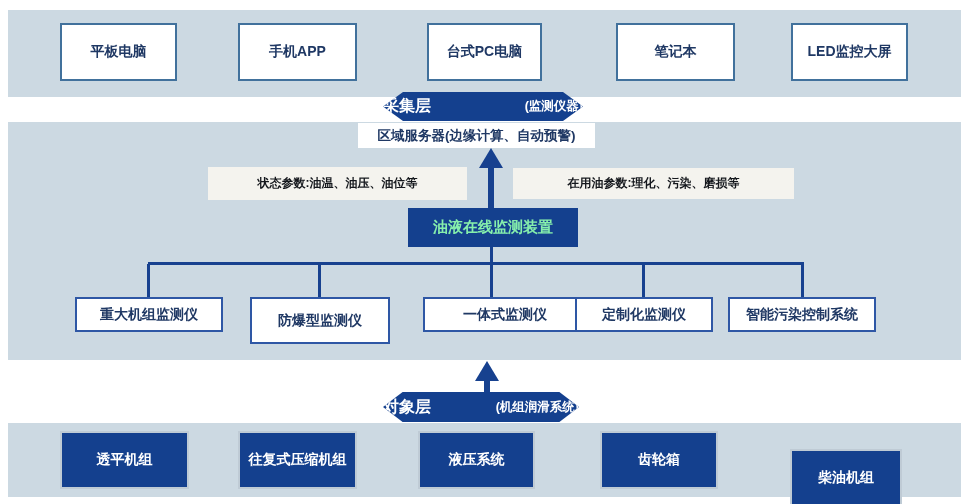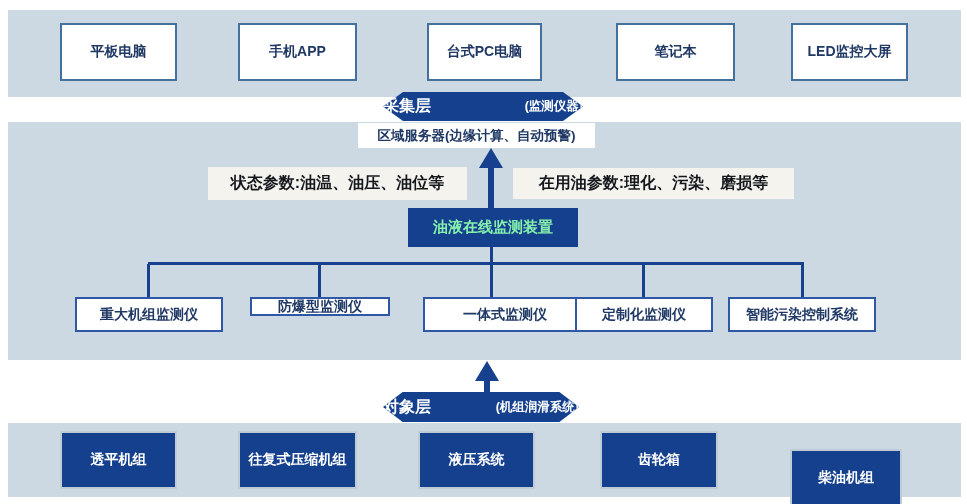--- a/index.html
+++ b/index.html
@@ -32,21 +32,21 @@
   .badge .big{font-size:16px;}
   .badge .small{font-size:12.5px;}
   .server{
     position:absolute;background:#ffffff;z-index:2;
     display:flex;align-items:center;justify-content:center;
     font-size:13.5px;font-weight:700;color:#1f3864;white-space:nowrap;
   }
   .plabel{
     position:absolute;background:#f4f3ee;z-index:2;
     display:flex;align-items:center;justify-content:center;
-    font-size:16px;font-weight:700;color:#14171c;white-space:nowrap;
+    font-size:12px;font-weight:700;color:#14171c;white-space:nowrap;
   }
   .monitor{
     position:absolute;background:#14408e;z-index:2;
     display:flex;align-items:center;justify-content:center;
     font-size:15px;font-weight:700;color:#86efac;
   }
   .line{position:absolute;background:#17418f;z-index:1;}
   .shaft{position:absolute;width:6px;background:#17418f;z-index:2;}
   .ahead{
     position:absolute;width:0;height:0;z-index:2;
@@ -86,31 +86,31 @@
 
   <div class="line" style="left:490px;top:247px;width:3px;height:17px;"></div>
   <div class="line" style="left:148px;top:262px;width:656px;height:3px;"></div>
   <div class="line" style="left:147px;top:264px;width:3px;height:33px;"></div>
   <div class="line" style="left:318px;top:264px;width:3px;height:33px;"></div>
   <div class="line" style="left:490px;top:264px;width:3px;height:33px;"></div>
   <div class="line" style="left:642px;top:264px;width:3px;height:33px;"></div>
   <div class="line" style="left:801px;top:264px;width:3px;height:33px;"></div>
 
   <div class="wbox instr" style="left:75px;top:297px;width:148px;height:35px;">重大机组监测仪</div>
-  <div class="wbox instr" style="left:250px;top:297px;width:140px;height:19px;">防爆型监测仪</div>
+  <div class="wbox instr" style="left:250px;top:297px;width:140px;height:47px;">防爆型监测仪</div>
   <div class="wbox instr" style="left:423px;top:297px;width:164px;height:35px;">一体式监测仪</div>
   <div class="wbox instr" style="left:575px;top:297px;width:138px;height:35px;">定制化监测仪</div>
   <div class="wbox instr" style="left:728px;top:297px;width:148px;height:35px;">智能污染控制系统</div>
 
   <div class="ahead" style="left:475px;top:361px;"></div>
   <div class="shaft" style="left:484px;top:378px;height:15px;"></div>
 
   <div class="badge" style="left:383px;top:392px;width:196px;height:30px;">
     <span class="big">对象层</span>&nbsp;<span class="small">(机组润滑系统)</span>
   </div>
 
-  <div class="dbox" style="left:60px;top:431px;width:117px;height:58px;">透平机组</div>
+  <div class="dbox" style="left:60px;top:431px;width:129px;height:58px;">透平机组</div>
   <div class="dbox" style="left:238px;top:431px;width:119px;height:58px;">往复式压缩机组</div>
   <div class="dbox" style="left:418px;top:431px;width:117px;height:58px;">液压系统</div>
   <div class="dbox" style="left:600px;top:431px;width:118px;height:58px;">齿轮箱</div>
   <div class="dbox" style="left:790px;top:449px;width:112px;height:58px;">柴油机组</div>
 
 </div>
 
 </body></html>

